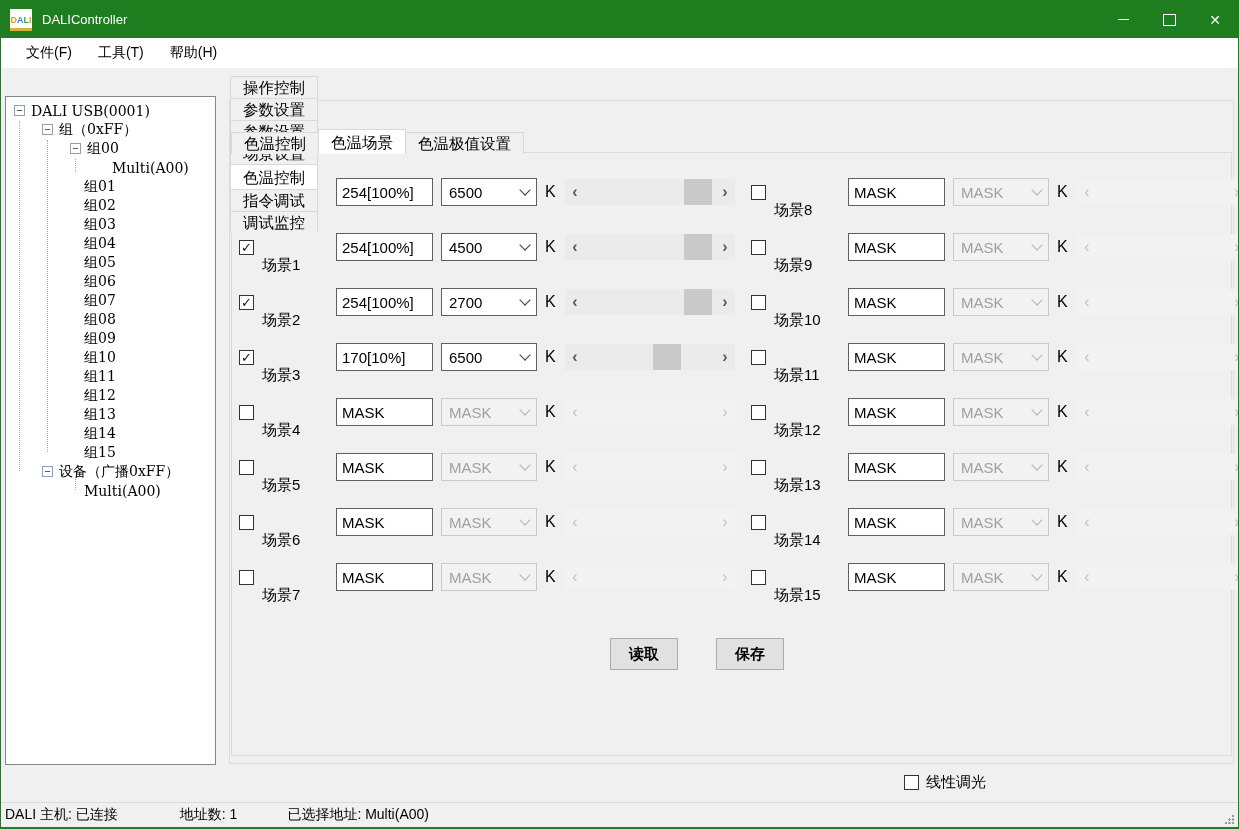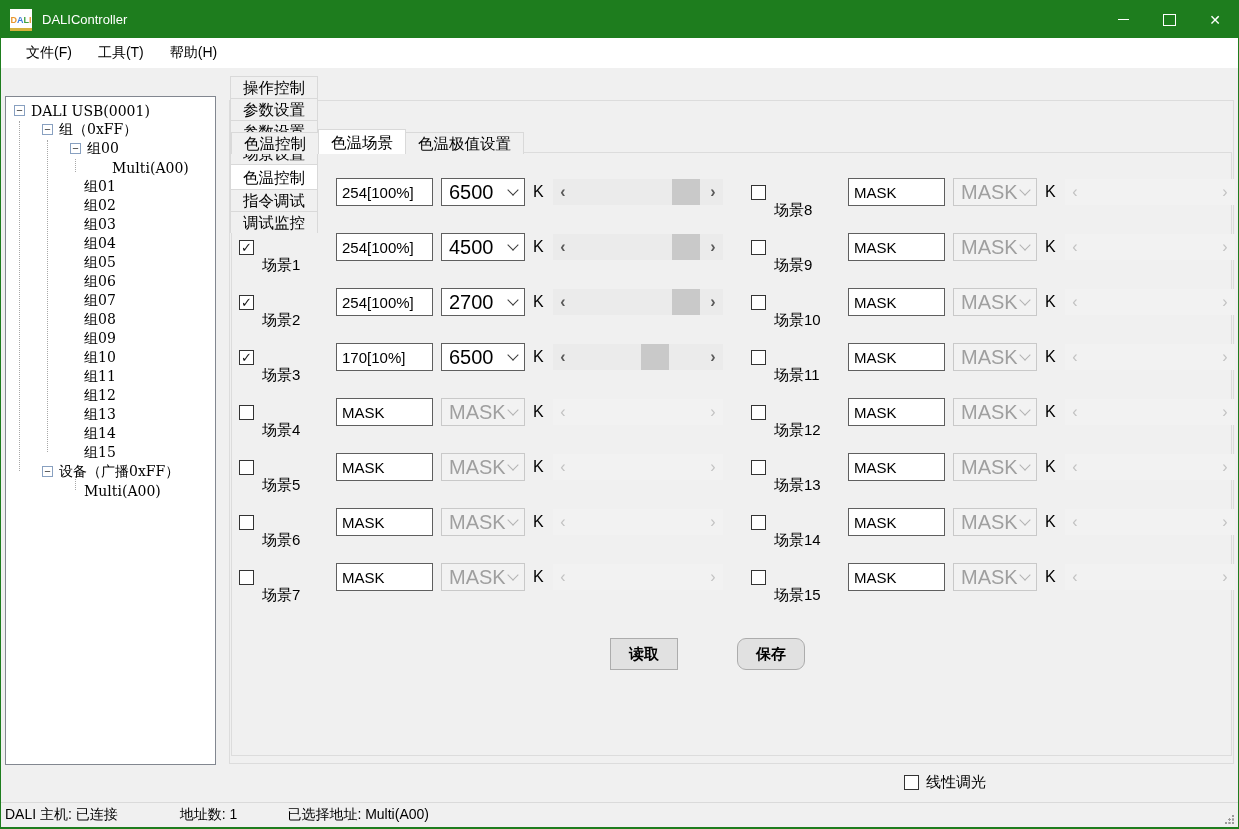--- a/index.html
+++ b/index.html
@@ -45,36 +45,36 @@
   .subpane{position:absolute;left:230px;top:151px;width:1001px;height:604px;border:1px solid #dcdcdc;background:#f0f0f0;box-sizing:border-box;z-index:2;}
 
   
   .col{position:absolute;top:25px;}
   .col-left{left:7px;}
   .col-right{left:519px;}
   .scene-row{display:flex;align-items:center;height:28px;margin-bottom:27px;width:480px;}
   .cb{width:15px;height:15px;box-sizing:border-box;border:1px solid #333;background:#fff;margin-right:8px;flex:none;display:flex;align-items:center;justify-content:center;font-size:13px;color:#111;line-height:13px;}
   .slabel{width:74px;font-size:15px;color:#000;flex:none;margin-top:37px;}
   .level-input{width:97px;height:28px;box-sizing:border-box;border:1px solid #5f5f5f;background:#fff;font-size:15px;padding:0 5px;margin-right:8px;flex:none;font-family:"Liberation Sans",sans-serif;color:#000;outline:none;}
-  .dd{width:84px;height:28px;box-sizing:border-box;border:1px solid #5f5f5f;background:#fff;display:flex;align-items:center;justify-content:space-between;padding:0 7px;margin-right:8px;flex:none;font-size:20px;color:#000;}
+  .dd{width:96px;height:28px;box-sizing:border-box;border:1px solid #5f5f5f;background:#fff;display:flex;align-items:center;justify-content:space-between;padding:0 7px;margin-right:8px;flex:none;font-size:15px;color:#000;}
   .ddchev{width:7px;height:7px;border-right:1px solid #3c3c3c;border-bottom:1px solid #3c3c3c;transform:rotate(45deg);margin-top:-4px;flex:none;}
   .kunit{width:14px;font-size:16px;color:#000;flex:none;margin-right:6px;}
   .hscroll{width:170px;height:26px;background:#ebebeb;display:flex;align-items:center;flex:none;}
   .sarrow{width:20px;text-align:center;font-size:16px;font-weight:bold;color:#5a5a5a;line-height:26px;flex:none;user-select:none;}
   .strack{flex:1;position:relative;height:26px;}
   .sthumb{position:absolute;top:0;height:26px;width:28px;background:#c9c9c9;}
   .scene-row.off .dd{border-color:#c9c9c9;background:#f2f2f2;color:#9f9f9f;}
   .scene-row.off .ddchev{border-color:#b3b3b3;}
   .scene-row.off .hscroll{background:#f2f2f2;}
   .scene-row.off .sarrow{color:#c2c2c2;font-weight:normal;}
 
   
   .btn{position:absolute;width:68px;height:32px;background:#e1e1e1;border:1px solid #acacac;box-sizing:border-box;font-size:15px;display:flex;align-items:center;justify-content:center;font-family:"Liberation Sans",sans-serif;color:#000;font-weight:bold;}
   .btn-read{left:378px;top:485px;}
-  .btn-save{left:505px;top:485px;border-radius:9px;}
+  .btn-save{left:484px;top:485px;}
 
   
   .linear{position:absolute;left:903px;top:772px;display:flex;align-items:center;font-size:15px;color:#000;z-index:5;}
   .linear .cb{margin-right:7px;}
   .statusbar{position:absolute;left:0;right:0;bottom:0;height:24px;background:#f0f0f0;border-top:1px solid #dadada;display:flex;align-items:center;font-size:14px;color:#000;}
   .st1{margin-left:4px;}
   .st2{margin-left:62px;}
   .st3{margin-left:50px;}
   .grip{position:absolute;right:3px;bottom:3px;width:10px;height:10px;background-image:
     radial-gradient(circle at 8px 2px,#9a9a9a 1px,transparent 1.4px),

